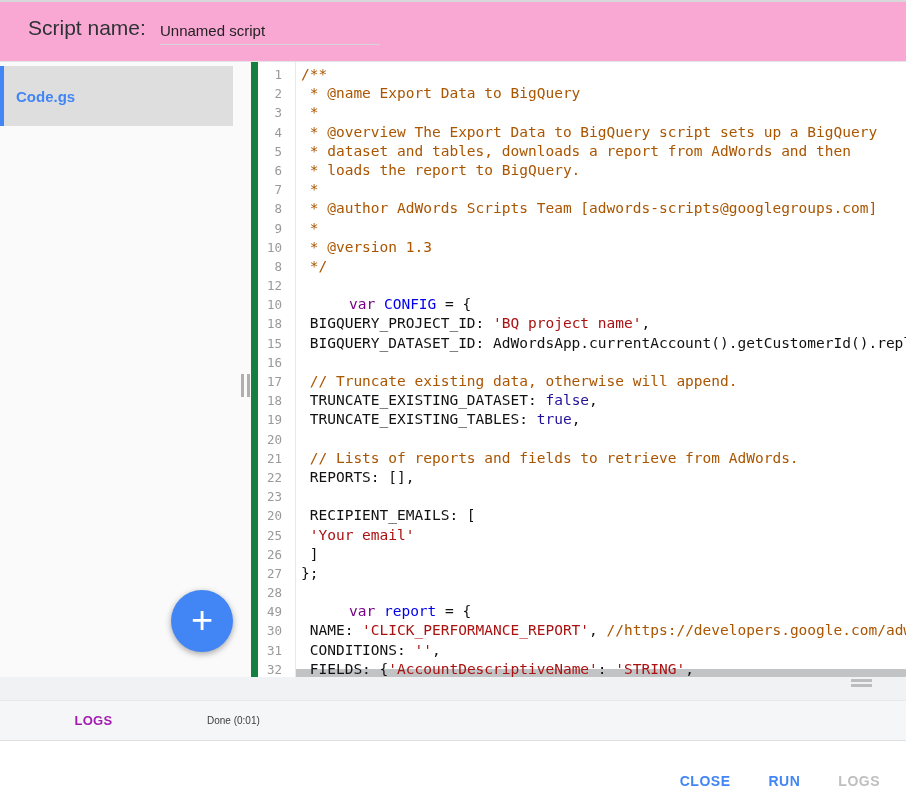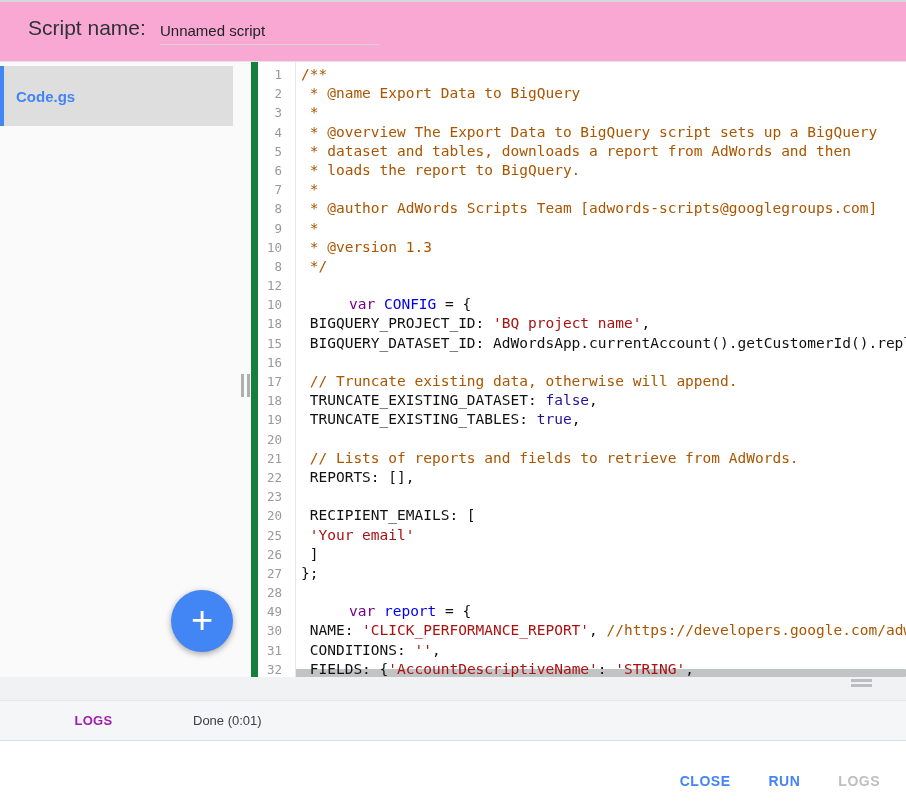--- a/index.html
+++ b/index.html
@@ -55,21 +55,21 @@
   .grip i:first-child { top:0; }
   .grip i:last-child { bottom:0; }
 
   
   .tabs { position:absolute; left:0; top:700px; width:100%; height:41px; background:#F4F6F7;
           border-top:1px solid #E6E8EA; border-bottom:1px solid #E0E0E0; display:flex; align-items:stretch; }
   .tab { position:relative; width:187px; display:flex; align-items:center; justify-content:center;
          font-size:13px; font-weight:bold; letter-spacing:0.3px; color:#a21caf; cursor:pointer; }
   .tab.active { color:var(--accent); }
   .tab.active::after { content:""; position:absolute; left:0; right:0; bottom:-1px; height:3px; background:var(--accent); }
-  .status { align-self:center; margin-left:6px; font-size:13px; color:#3C4043; }
+  .status { align-self:center; margin-left:20px; font-size:10px; color:#3C4043; }
 
   
   .actions { position:absolute; left:0; top:741px; width:100%; height:71px; background:#fff;
              display:flex; justify-content:flex-end; align-items:center; padding:8px 10px 0 0; }
   .actions button { background:none; border:none; margin-left:6px; padding:8px 16px; cursor:pointer;
                     font-family:"Liberation Sans", sans-serif; font-size:14px; font-weight:bold;
                     letter-spacing:0.5px; color:var(--accent); }
   .actions button.disabled { color:#BFBFBF; cursor:default; }
 </style>
 </head>

